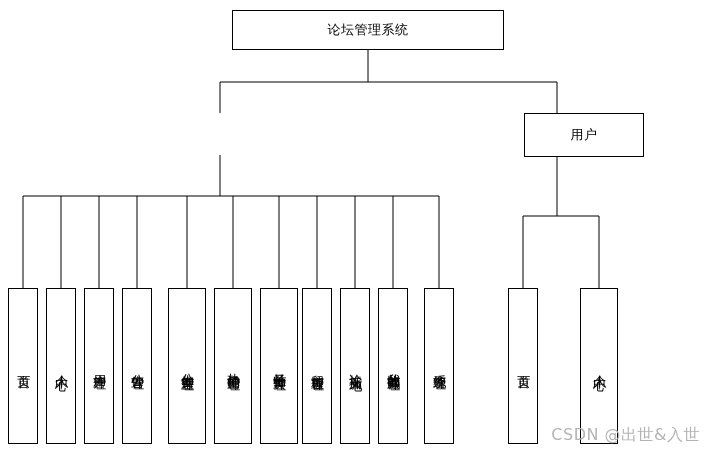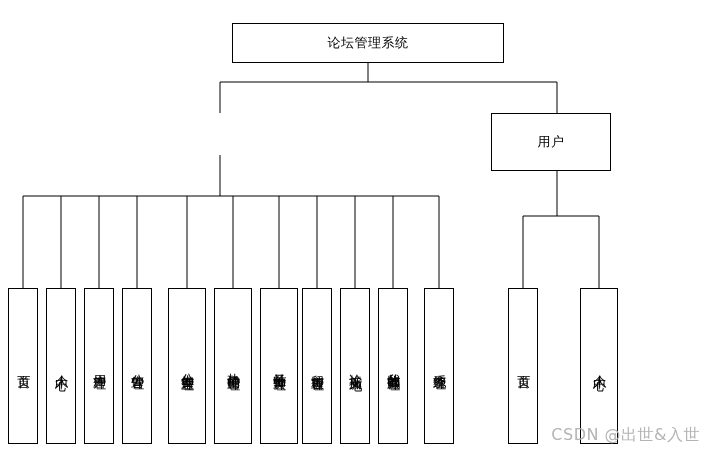--- a/index.html
+++ b/index.html
@@ -88,26 +88,26 @@
     <line x1="355" y1="196" x2="355" y2="288" stroke="#000" stroke-width="1"></line>
     <line x1="393" y1="196" x2="393" y2="288" stroke="#000" stroke-width="1"></line>
     <line x1="439" y1="196" x2="439" y2="288" stroke="#000" stroke-width="1"></line>
 
     <line x1="557" y1="155" x2="557" y2="216" stroke="#000" stroke-width="1"></line>
     <line x1="523" y1="216" x2="599" y2="216" stroke="#000" stroke-width="1"></line>
     <line x1="523" y1="216" x2="523" y2="288" stroke="#000" stroke-width="1"></line>
     <line x1="599" y1="216" x2="599" y2="288" stroke="#000" stroke-width="1"></line>
   </svg>
 
-  <div class="node horiz" style="left:232px; top:23px; width:272px; height:40px;">
+  <div class="node horiz" style="left:232px; top:10px; width:272px; height:40px;">
     <span>论坛管理系统</span>
   </div>
 
 
-  <div class="node horiz" style="left:491px; top:113px; width:120px; height:58px;">
+  <div class="node horiz" style="left:524px; top:113px; width:120px; height:44px;">
     <span>用户</span>
   </div>
 
   <div class="node vert" style="left:8px; top:288px; width:30px; height:156px;">
     <span>首页</span>
   </div>
   <div class="node vert" style="left:46px; top:288px; width:30px; height:156px;">
     <span>个人中心</span>
   </div>
   <div class="node vert" style="left:84px; top:288px; width:30px; height:156px;">

